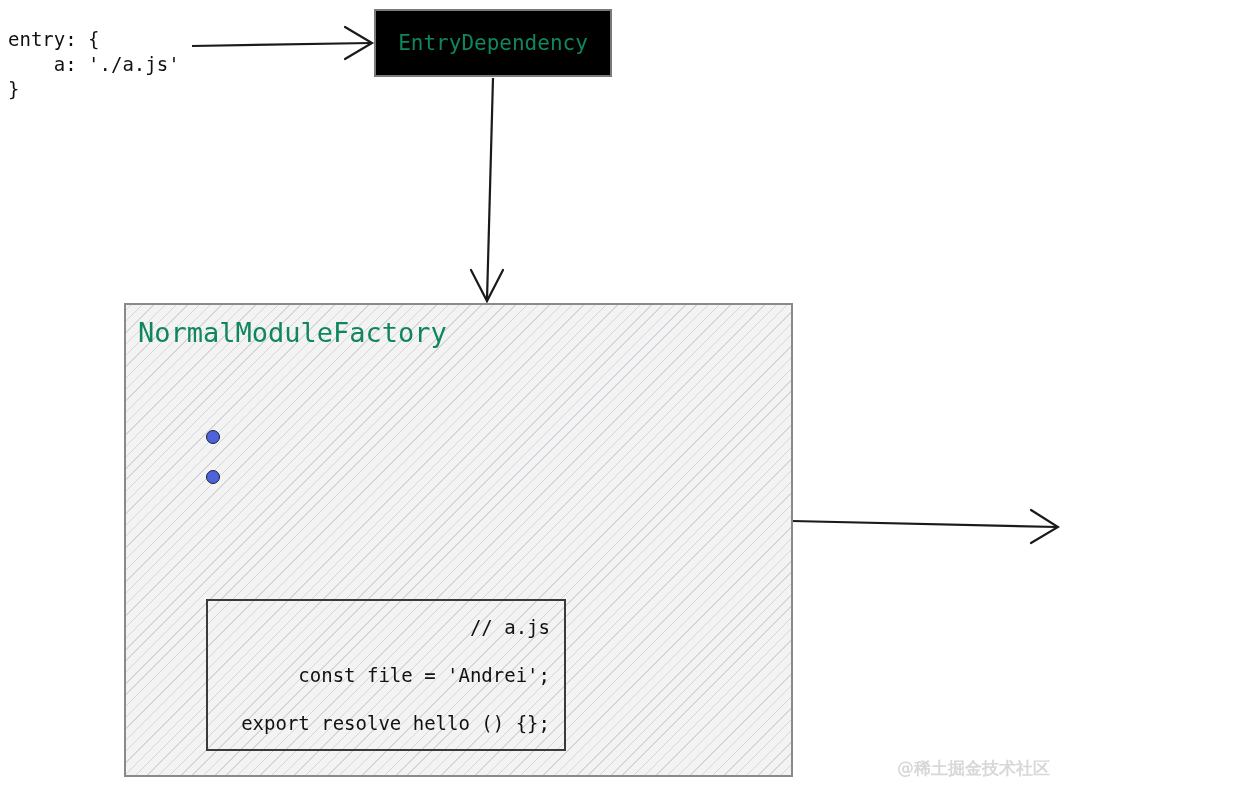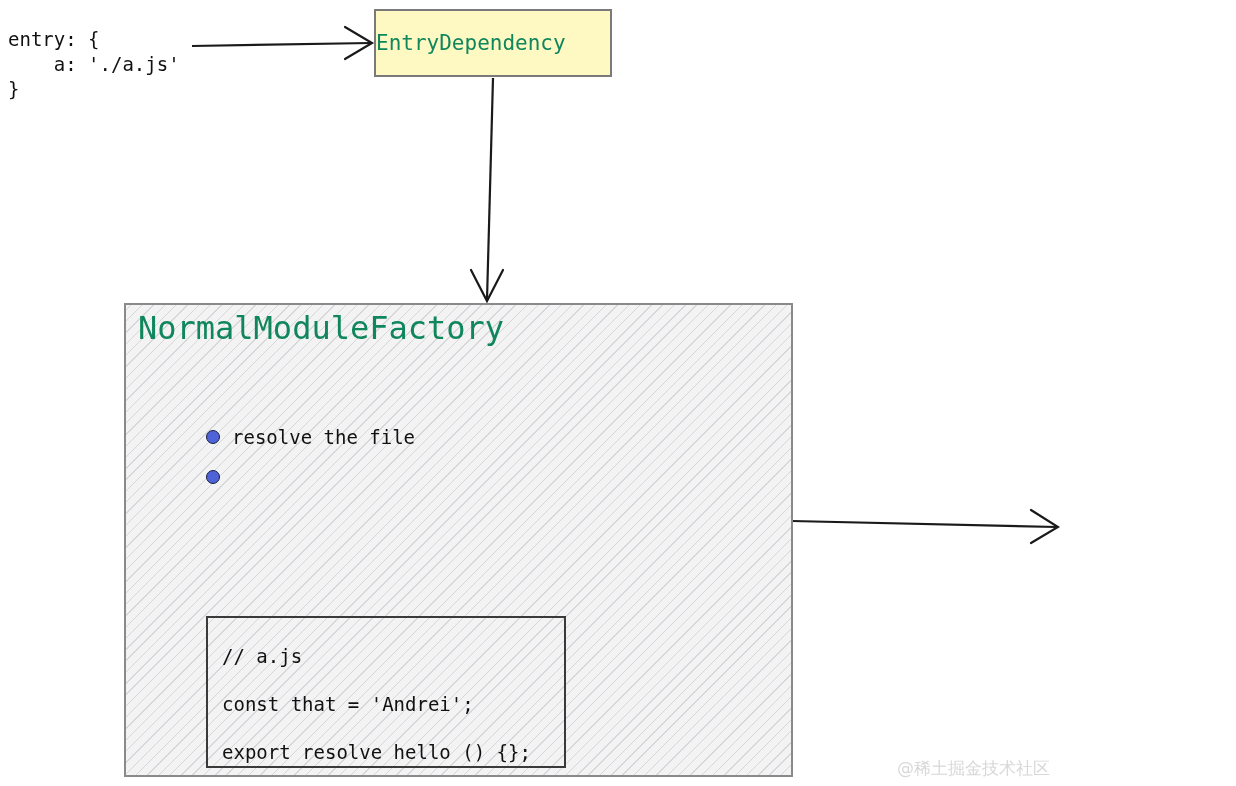--- a/index.html
+++ b/index.html
@@ -36,24 +36,26 @@
     line-height: 25px;
     color: #111111;
     white-space: pre;
     letter-spacing: 0px;
   }
 
   
   .node-box {
     position: absolute;
     border: 2px solid #7a7a7a;
-    background: #fef9c3;
+    background: #000000;
     box-sizing: border-box;
     display: flex;
     align-items: center;
+    justify-content: center;
+    text-decoration: underline;
   }
   .node-box .node-label {
     font-family: "DejaVu Sans Mono", monospace;
     color: #10865c;
     white-space: nowrap;
   }
   #entry-dependency-box {
     left: 374px;
     top: 9px;
     width: 238px;
@@ -85,23 +87,23 @@
         rgba(255,255,255,0) 3px,
         rgba(190,190,200,0.55) 3px,
         rgba(190,190,200,0.55) 4px,
         rgba(255,255,255,0) 4px,
         rgba(255,255,255,0) 8px
     );
   }
   #factory-title {
     position: absolute;
     left: 12px;
-    top: 4px;
-    font-family: "DejaVu Sans Mono", monospace;
-    font-size: 32px;
+    top: 12px;
+    font-family: "DejaVu Sans Mono", monospace;
+    font-size: 27px;
     color: #10865c;
     white-space: nowrap;
   }
 
   
   #factory-steps {
     position: absolute;
     left: 80px;
     top: 112px;
     margin: 0;
@@ -125,46 +127,48 @@
     border: 1.5px solid #16213e;
     margin-right: 12px;
     flex: 0 0 auto;
     box-sizing: border-box;
   }
 
   
   #code-block {
     position: absolute;
     left: 80px;
-    top: 311px;
+    top: 294px;
     width: 360px;
     height: 152px;
     box-sizing: border-box;
     border: 2px solid #3a3a3a;
-    padding: 26px 14px 0 14px;
+    padding: 14px 14px 0 14px;
+    text-align: right;
   }
   #code-block .code-line {
     font-family: "DejaVu Sans Mono", monospace;
     font-size: 19px;
     color: #111111;
     white-space: pre;
     line-height: 24px;
     margin-bottom: 24px;
   }
 
   
   #watermark {
     position: absolute;
     right: 10px;
     bottom: 6px;
     font-family: "DejaVu Sans", sans-serif;
     font-size: 17px;
     color: #d8d8d8;
     white-space: nowrap;
     user-select: none;
+    font-weight: bold;
   }
 </style>
 </head>
 <body>
 
 <div id="canvas">
 
   <svg class="layer" viewBox="0 0 1236 786">
 
     <g>
@@ -201,30 +205,29 @@
     <span class="node-label">EntryDependency</span>
   </div>
 
   <div class="abs" id="factory-box">
 
     <div id="factory-title">NormalModuleFactory</div>
 
     <ul id="factory-steps">
       <li>
         <span class="bullet-dot"></span>
-        <span>resolve the file</span>
       </li>
       <li>
         <span class="bullet-dot"></span>
       </li>
     </ul>
 
     <div id="code-block">
       <div class="code-line">// a.js</div>
-      <div class="code-line">const that = 'Andrei';</div>
+      <div class="code-line">const file = 'Andrei';</div>
       <div class="code-line">export resolve hello () {};</div>
     </div>
   </div>
 
 
   <div id="watermark">@稀土掘金技术社区</div>
 
 </div>
 
 </body></html>

